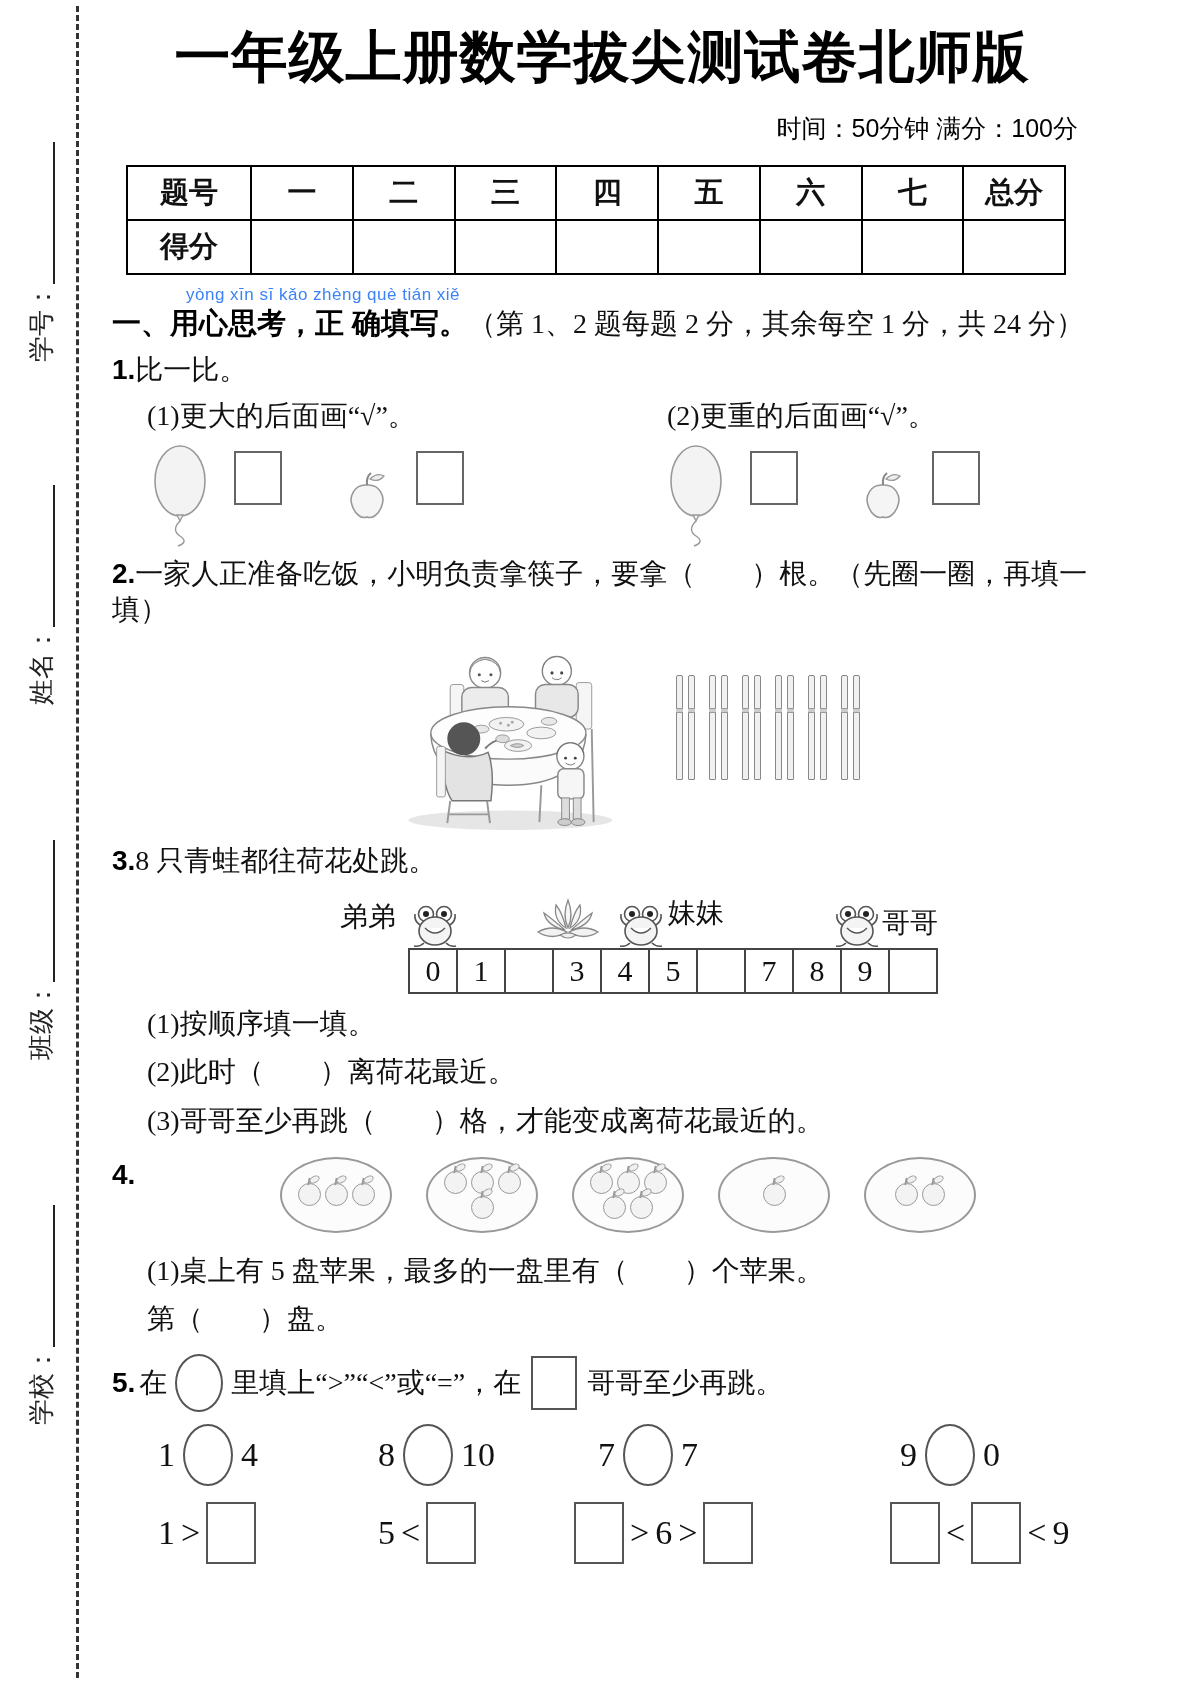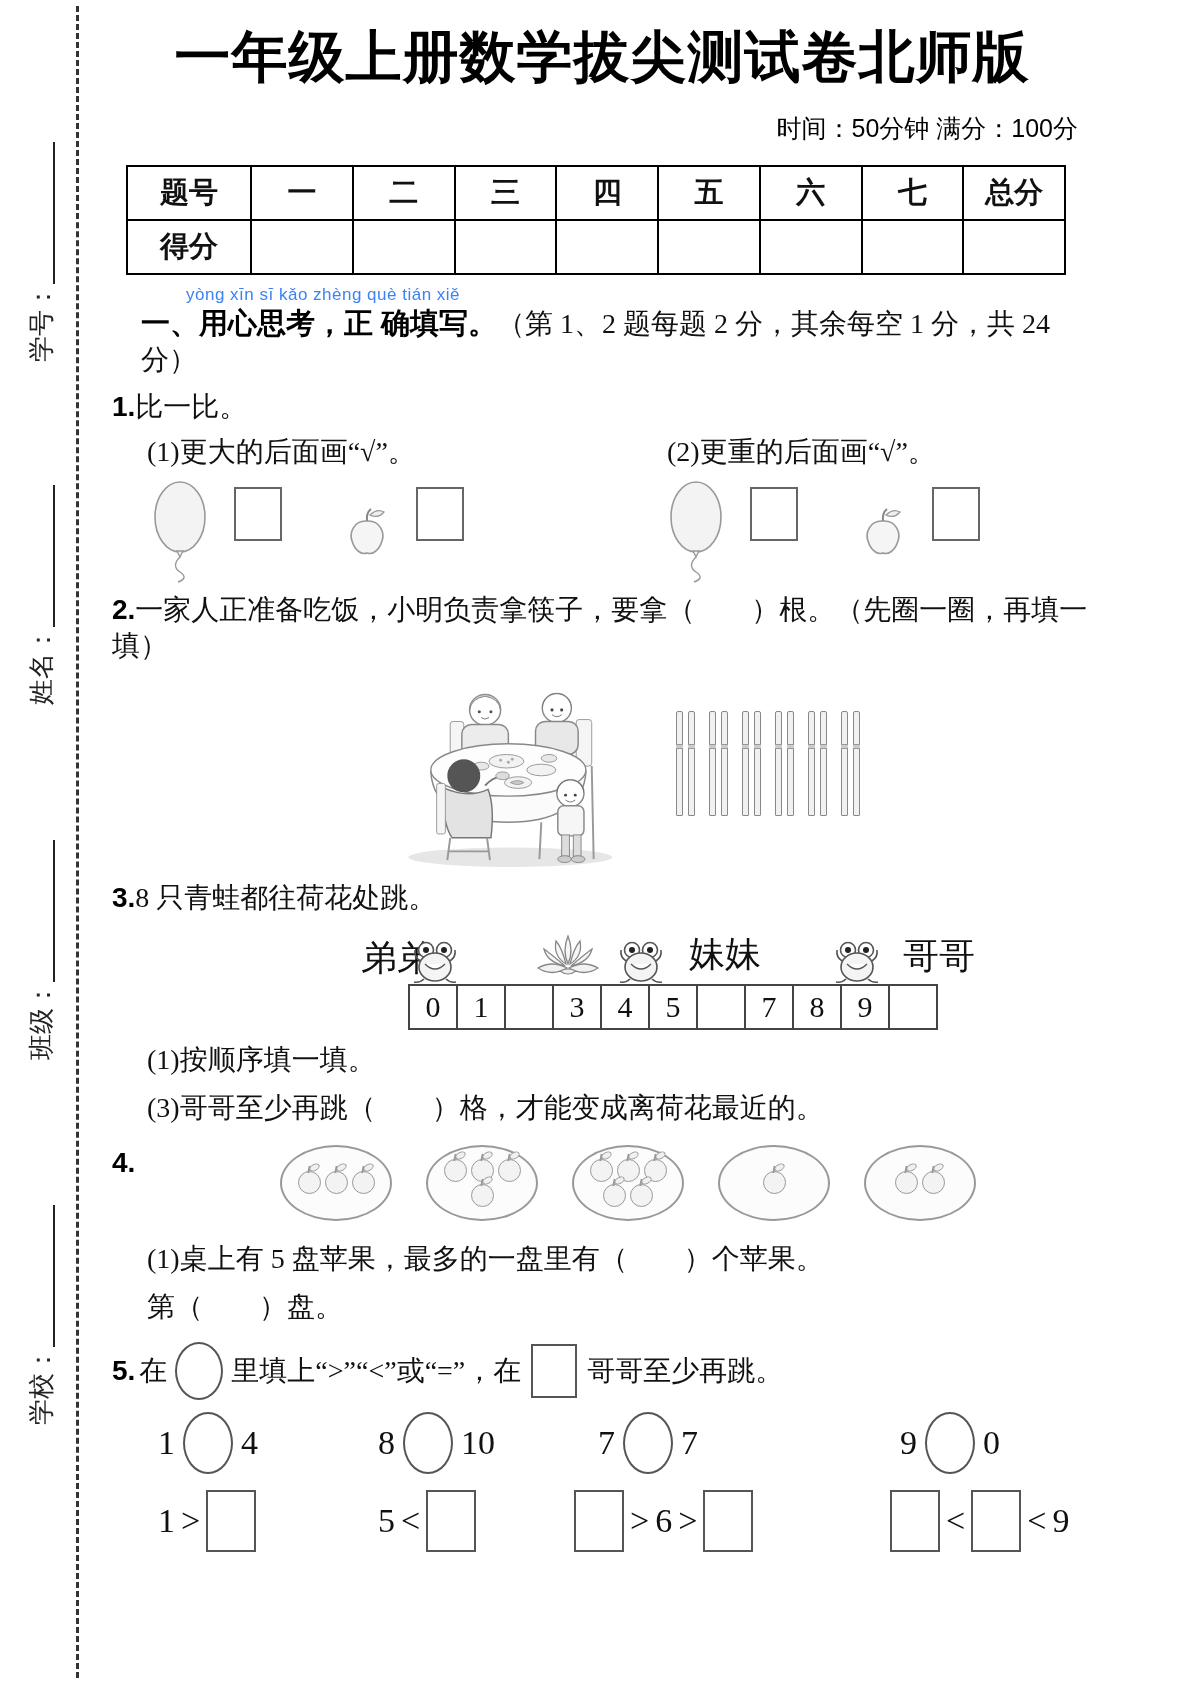--- a/index.html
+++ b/index.html
@@ -25,21 +25,21 @@
         font-family:"Liberation Sans","DejaVu Sans",sans-serif;color:#000;}
 
   table.score-table{border-collapse:collapse;margin:20px 0 0 14px;width:940px;table-layout:fixed;}
   table.score-table th,table.score-table td{border:2px solid #000;height:52px;text-align:center;
         font-size:29px;font-weight:700;padding:0;}
   table.score-table col.c0{width:124px;}
   .hdr-label{font-family:"Liberation Sans","DejaVu Sans",sans-serif;}
 
   .pinyin{margin:10px 0 0 74px;font-size:17px;font-family:"Liberation Sans","DejaVu Sans",sans-serif;
           color:#3b82f6;letter-spacing:.5px;}
-  .sec-head{margin-top:0;font-size:29px;line-height:1.25;margin-left:29px;}
+  .sec-head{margin-top:0;font-size:29px;line-height:1.25;}
   .sec-title{font-family:"Liberation Sans","DejaVu Sans",sans-serif;font-weight:900;color:#000;}
   .sec-note{font-size:28px;}
 
   .qline{margin-top:11px;font-size:28px;line-height:1.3;}
   .qnum{font-family:"Liberation Sans","DejaVu Sans",sans-serif;font-weight:900;font-size:28px;color:#000;}
   .part{margin:12px 0 0 35px;font-size:28px;line-height:1.3;}
 
   .q1-parts{display:flex;margin-top:8px;font-size:28px;}
   .q1-parts .p1{margin-left:35px;width:470px;}
   .q1-parts .p2{margin-left:50px;}
@@ -55,21 +55,21 @@
   .dinner-row{display:flex;align-items:center;margin:4px 0 0 282px;gap:30px;height:200px;}
   .chopsticks-group{display:flex;gap:14px;align-items:center;margin-top:-10px;}
   .pair{display:flex;gap:5px;}
   .stick{display:block;width:5px;height:103px;background:#f1f1f1;border:1px solid #888;
          border-radius:2px 2px 1px 1px;position:relative;}
   .stick::after{content:"";position:absolute;left:-1px;right:-1px;top:32px;height:3px;
          background:#ccc;border-top:1px solid #999;border-bottom:1px solid #999;}
 
   
   .numberline-wrap{position:relative;height:110px;margin-top:4px;}
-  .nl-label{position:absolute;font-size:36px;margin-left:21px;}
+  .nl-label{position:absolute;font-size:28px;}
   .nl-strip{position:absolute;left:296px;top:64px;display:flex;border:2px solid #444;}
   .nl-cell{width:46px;height:42px;border-right:2px solid #444;display:flex;align-items:center;
            justify-content:center;font-size:30px;}
   .nl-cell:last-child{border-right:none;}
   .fig-abs{position:absolute;}
 
   
   .q4-row{position:relative;height:86px;margin-top:16px;}
   .q4-row .qnum{position:absolute;left:0;top:4px;}
   .plates{position:absolute;left:168px;top:2px;display:flex;gap:34px;}
@@ -329,36 +329,37 @@
       <svg class="fig-abs" style="left:424px;top:14px;" width="64" height="48" viewBox="0 0 64 48">
           <use href="#def-lotus"></use>
         </svg>
       <svg class="fig-abs" style="left:506px;top:20px;" width="46" height="44" viewBox="0 0 46 44">
           <use href="#def-frog"></use>
         </svg>
       <span class="nl-label" style="left:556px;top:10px;">妹妹</span>
       <svg class="fig-abs" style="left:722px;top:20px;" width="46" height="44" viewBox="0 0 46 44">
           <use href="#def-frog"></use>
         </svg>
-      <span class="nl-label" style="left:770px;top:12px;text-align:right;">哥哥</span>
+      <span class="nl-label" style="left:770px;top:20px;text-align:right;">哥哥</span>
       <div class="nl-strip">
         <span class="nl-cell">0</span>
         <span class="nl-cell">1</span>
         <span class="nl-cell"></span>
         <span class="nl-cell">3</span>
         <span class="nl-cell">4</span>
         <span class="nl-cell">5</span>
         <span class="nl-cell"></span>
         <span class="nl-cell">7</span>
         <span class="nl-cell">8</span>
         <span class="nl-cell">9</span>
         <span class="nl-cell"></span>
       </div>
     </div>
     <div class="part">(1)按顺序填一填。</div>
+    <div class="part">(2)此时（　　）离荷花最近。</div>
     <div class="part">(3)哥哥至少再跳（　　）格，才能变成离荷花最近的。</div>
 
     <div class="q4-row">
       <span class="qnum">4.</span>
       <div class="plates">
         <div class="plate">
             <span class="apple-s"></span>
             <span class="apple-s"></span>
             <span class="apple-s"></span>
           </div>

